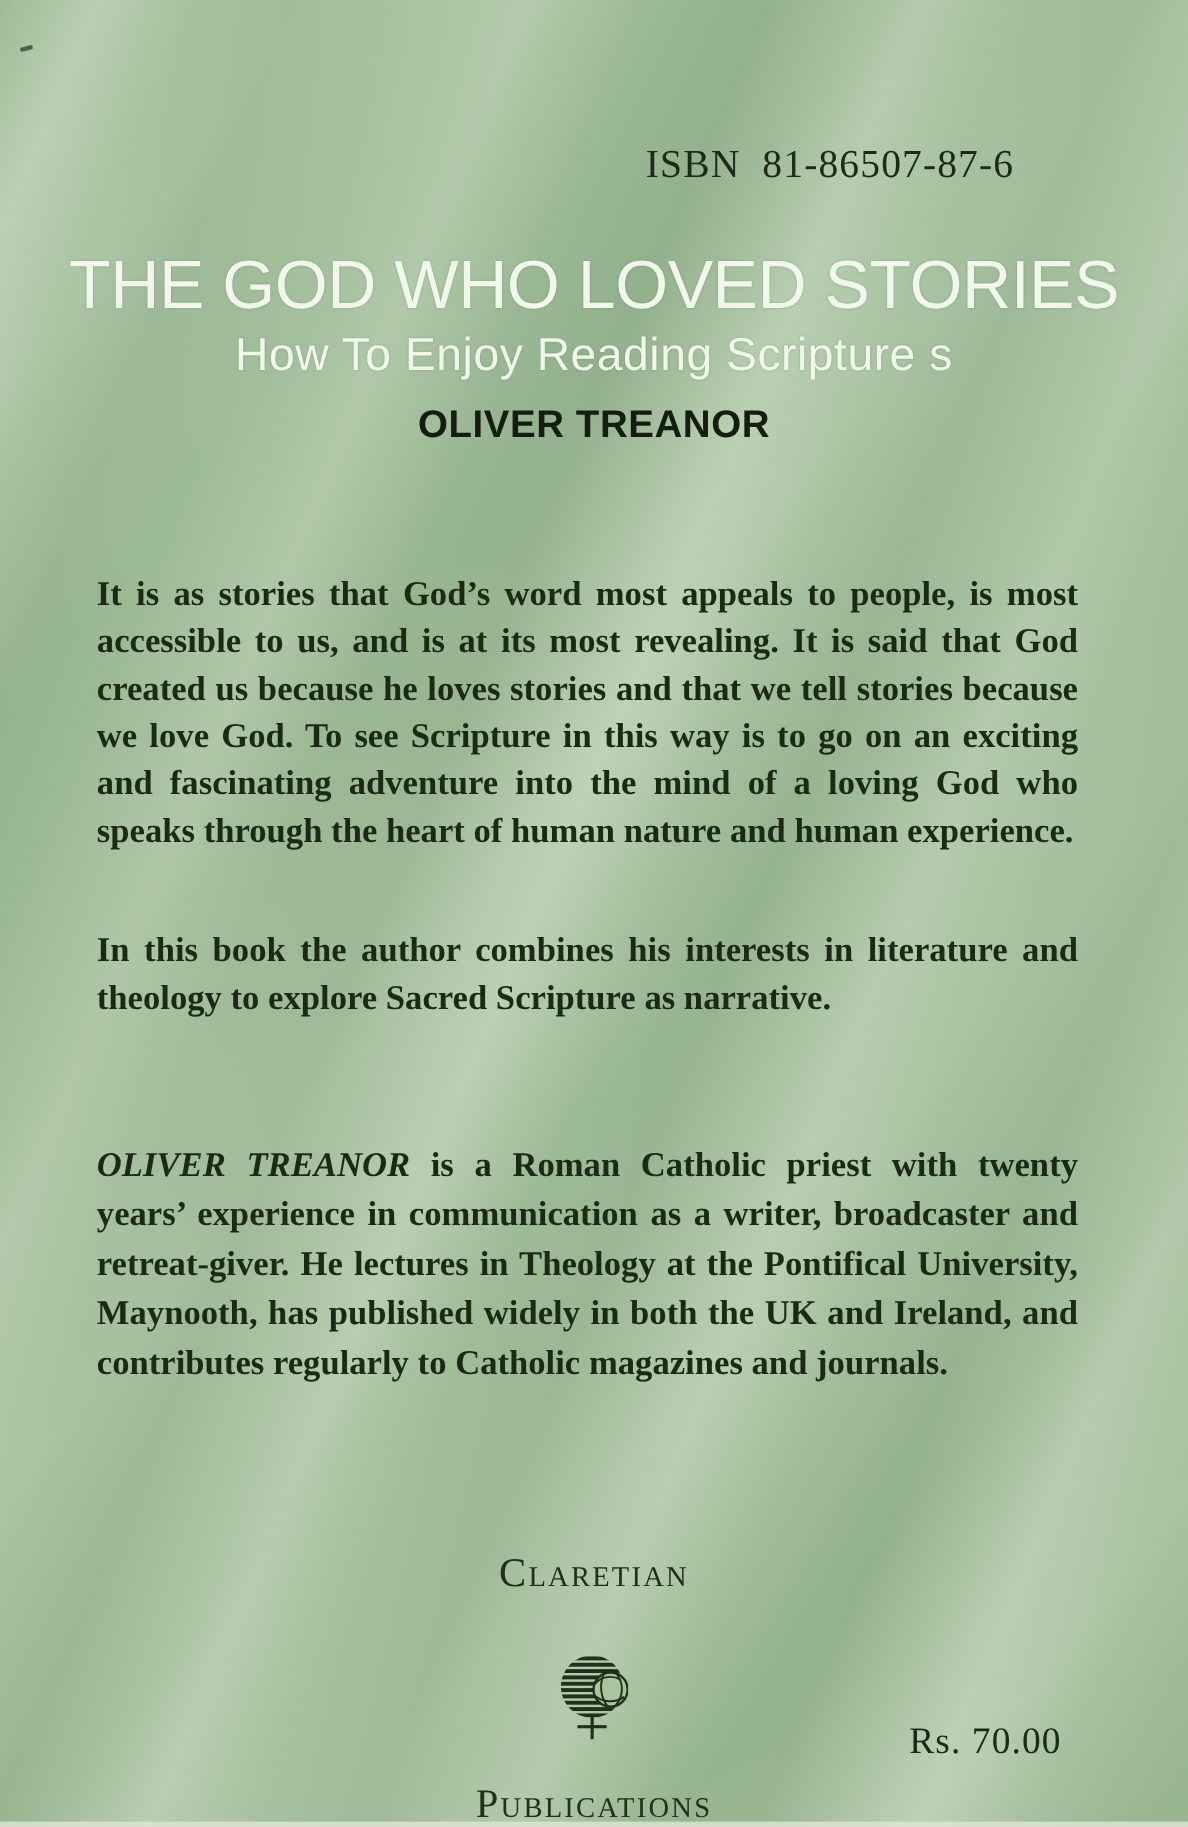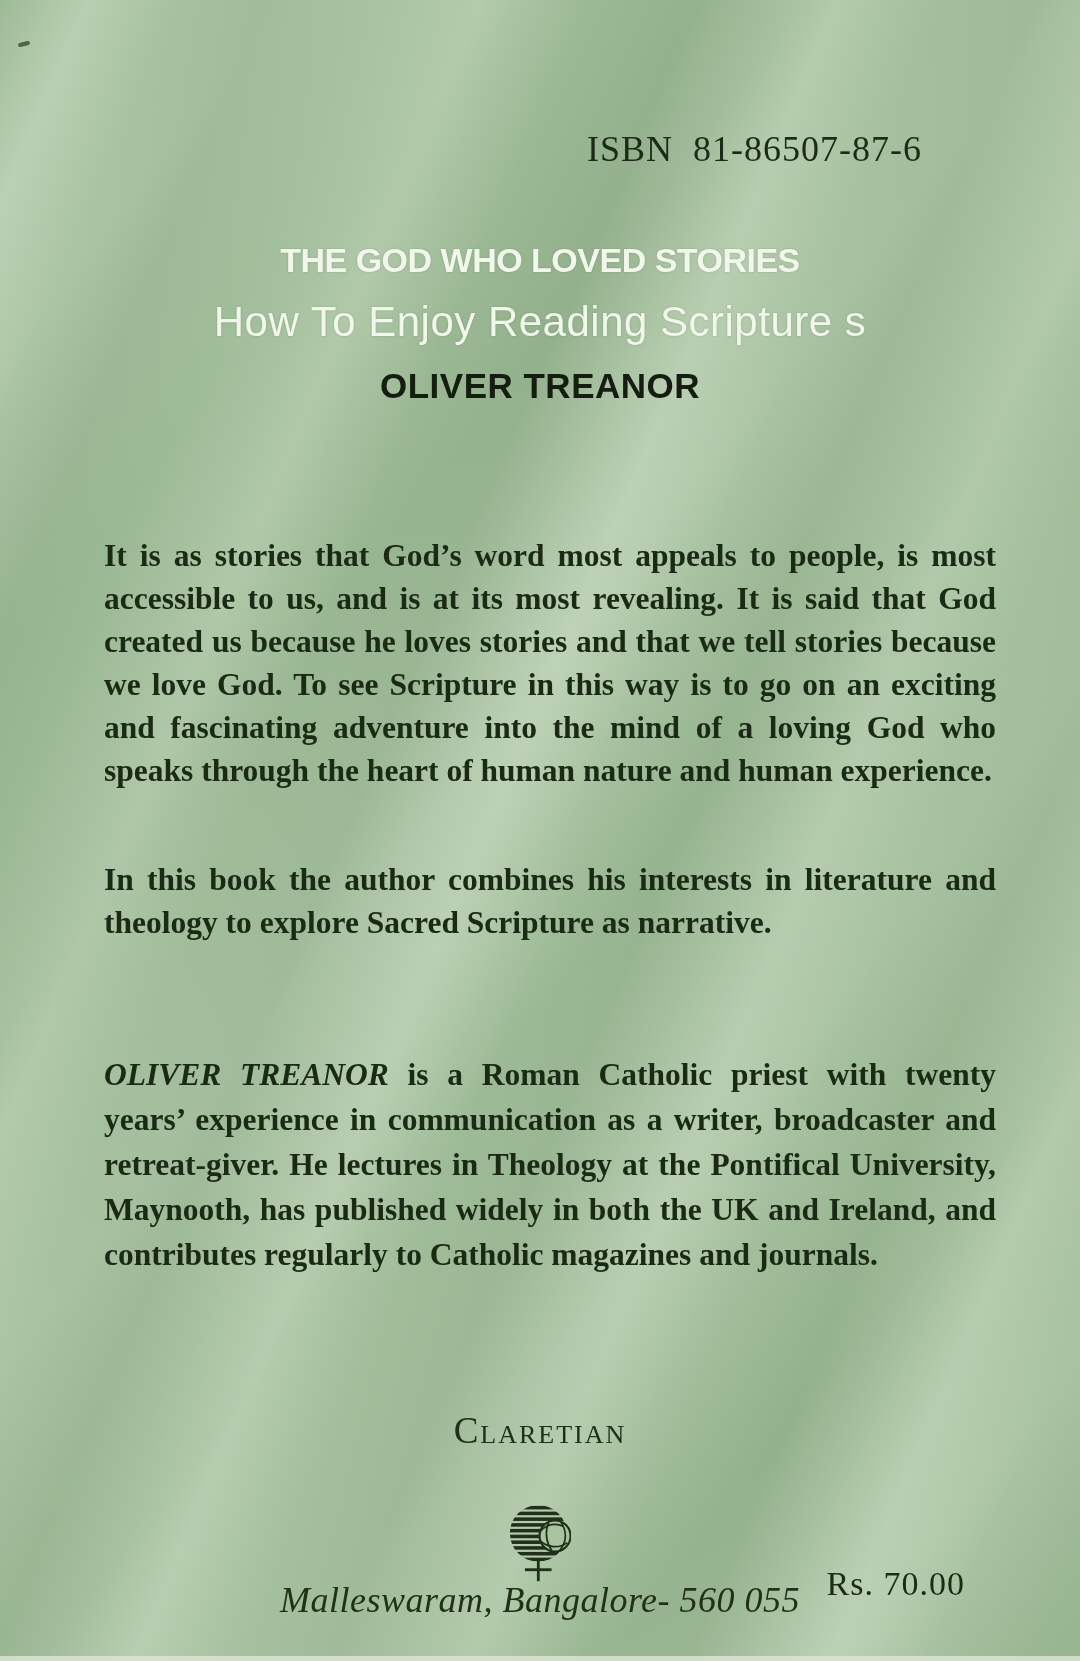--- a/index.html
+++ b/index.html
@@ -35,35 +35,35 @@
         rgba(120,150,110,0.10) 34%,
         rgba(240,248,232,0.16) 45%,
         rgba(255,255,255,0) 56%,
         rgba(240,248,232,0.14) 68%,
         rgba(120,150,110,0.10) 80%,
         rgba(240,248,232,0.16) 90%,
         rgba(255,255,255,0) 100%);
     font-family:"Liberation Serif", serif;
     color:#1e2d17;
   }
-  p{margin:16px;}
+  p{margin:0;}
   .isbn{
     position:absolute;top:128px;right:158px;
     font-size:36px;letter-spacing:1px;white-space:pre;
     color:#1c2b18;
   }
   .title-block{
     position:absolute;top:233px;left:0;right:0;
     text-align:center;
     font-family:"Liberation Sans", sans-serif;
     color:#f2f7ec;
     text-shadow:0 0 2px rgba(70,100,70,0.35);
   }
   .book-title{
-    font-size:34px;line-height:54px;font-weight:bold;
+    font-size:62px;line-height:54px;font-weight:normal;
     letter-spacing:-0.5px;
   }
   .book-subtitle{
     font-size:42px;line-height:46px;font-weight:500;
     letter-spacing:0.5px;margin-top:12px;
   }
   .author{
     position:absolute;top:366px;left:0;right:0;
     text-align:center;
     font-family:"Liberation Sans", sans-serif;
@@ -155,20 +155,21 @@
           <rect x="0" y="61.5" width="70" height="4"></rect>
         </g>
         <rect x="31.5" y="64" width="3.2" height="24" fill="#20301a"></rect>
         <rect x="18" y="73.5" width="30" height="3.2" fill="#20301a"></rect>
         <circle cx="52" cy="37" r="17.5" fill="#a9c49e" stroke="#20301a" stroke-width="2.4"></circle>
         <path d="M36 31 C43 23.5, 53 22, 62 26.5" fill="none" stroke="#20301a" stroke-width="2"></path>
         <path d="M35.5 43 C44 50, 56 51.5, 66 44.5" fill="none" stroke="#20301a" stroke-width="2"></path>
         <path d="M45 21.5 C40.5 31, 41.5 44.5, 48.5 53.5" fill="none" stroke="#20301a" stroke-width="2"></path>
         <path d="M58.5 21.5 C65.5 30.5, 65.5 43.5, 57.5 53" fill="none" stroke="#20301a" stroke-width="2"></path>
       </svg>
+      <span class="pub-name">Publications</span>
     </div>
     <div class="pub-address">Malleswaram, Bangalore- 560 055</div>
   </div>
 
   <div class="price">Rs. 70.00</div>
 
   <div class="scan-edge"></div>
 
 </div>
 

